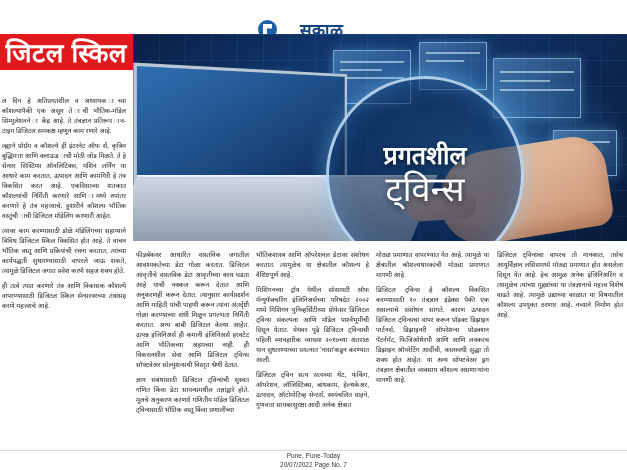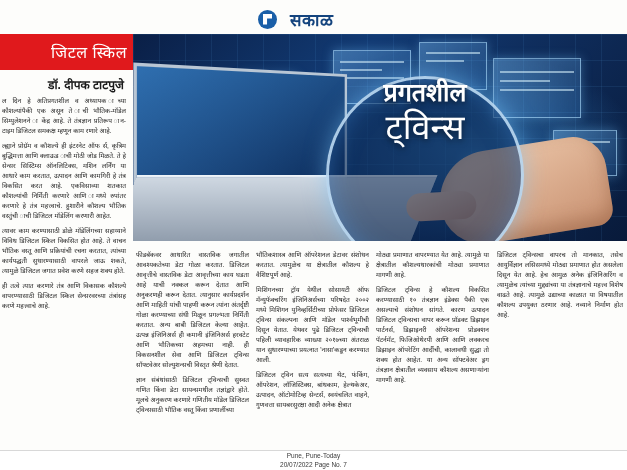--- a/index.html
+++ b/index.html
@@ -27,36 +27,36 @@
     height: 36px;
     background: #e0191c;
     display: flex;
     align-items: center;
     justify-content: flex-end;
     padding-right: 6px;
     box-sizing: border-box;
   }
   .banner-text {
     color: #ffffff;
-    font-size: 16px;
-    font-weight: normal;
+    font-size: 26px;
+    font-weight: bold;
     letter-spacing: .5px;
     white-space: nowrap;
   }
 
   
   .masthead {
     position: absolute;
     left: 258px;
-    top: 6px;
+    top: 16px;
     width: 110px;
     height: 26px;
     display: flex;
     align-items: center;
-    gap: 13px;
+    gap: 23px;
   }
   .mast-logo {
     width: 19px;
     height: 19px;
     border-radius: 50%;
     background: #1a5fa8;
     position: relative;
     flex: none;
   }
   .mast-logo::after {
@@ -180,20 +180,21 @@
     top: 42px;
     width: 192px;
     height: 192px;
     border-radius: 50%;
     background: rgba(9, 36, 78, .55);
     border: 3px solid rgba(200,230,255,.85);
     box-shadow: 0 0 22px rgba(120,200,255,.5), inset 0 0 26px rgba(80,170,255,.35);
     display: flex;
     flex-direction: column;
     align-items: center;
+    justify-content: center;
     gap: 2px;
   }
   .badge-l1 {
     color: #ffffff;
     font-size: 25px;
     font-weight: bold;
     text-shadow: 0 2px 5px rgba(0,0,0,.6);
     line-height: 1.1;
   }
   .badge-l2 {
@@ -255,21 +256,20 @@
 
   <div class="banner">
     <span class="banner-text">जिटल स्किल</span>
   </div>
 
   <div class="masthead">
     <span class="mast-logo"></span>
     <span class="mast-name">सकाळ</span>
   </div>
 
-  <div class="author">डॉ. दीपक टाटपुजे</div>
 
   <div class="hero">
     <div class="hero-grid"></div>
     <div class="hero-glow"></div>
 
     <div class="panel" style="left:200px; top:16px; width:76px; height:52px;">
         <i style="top:10px"></i>
         <i style="top:18px; right:28px"></i>
         <i style="top:26px"></i>
       </div>

